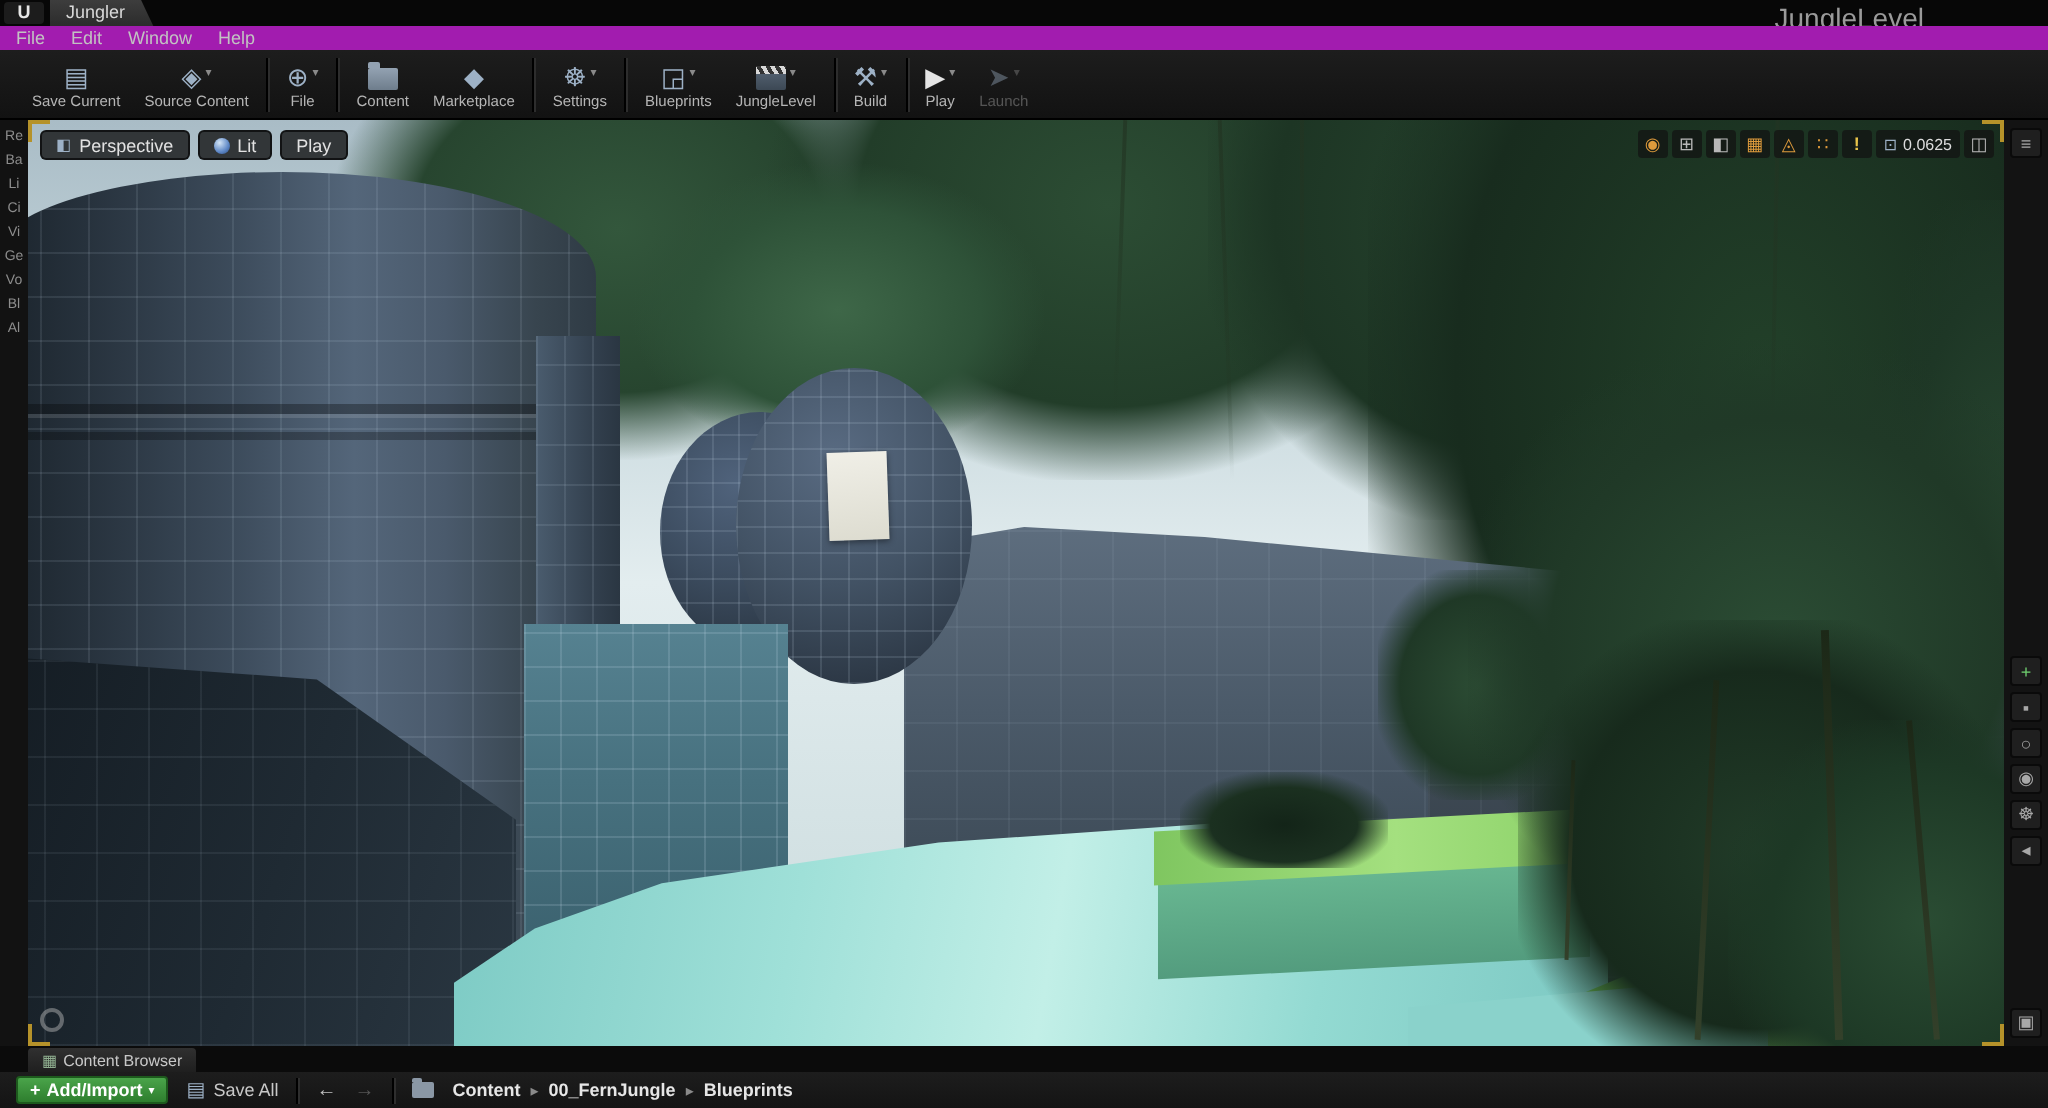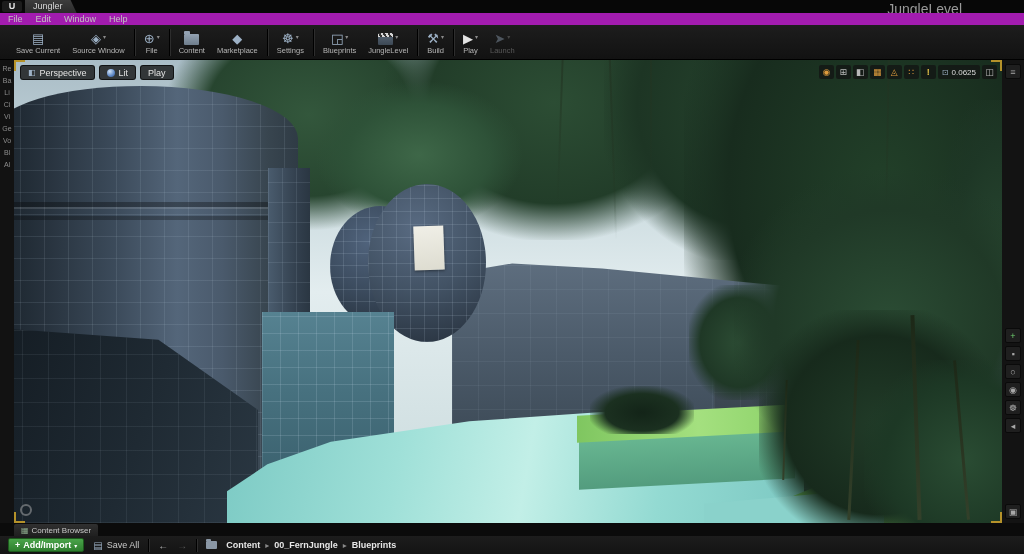--- a/index.html
+++ b/index.html
@@ -190,21 +190,21 @@
       <span class="ic">
           <span>▤</span>
         </span>
       <span>Save Current</span>
     </div>
     <div class="tbtn">
       <span class="ic">
           <span>◈</span>
           <span class="dd">▾</span>
         </span>
-      <span>Source Window</span>
+      <span>Source Content</span>
     </div>
     <div class="tsep"></div>
     <div class="tbtn">
       <span class="ic">
           <span>⊕</span>
           <span class="dd">▾</span>
         </span>
       <span>File</span>
     </div>
     <div class="tsep"></div>

